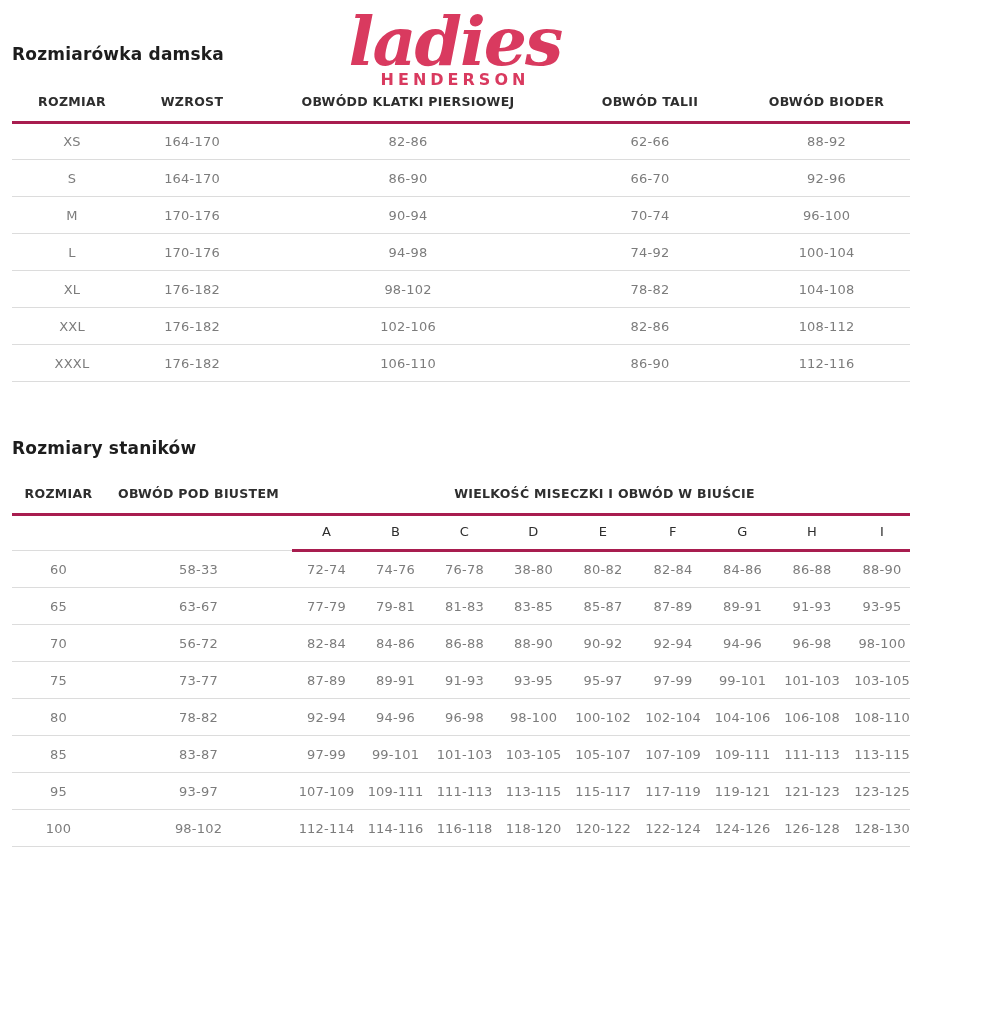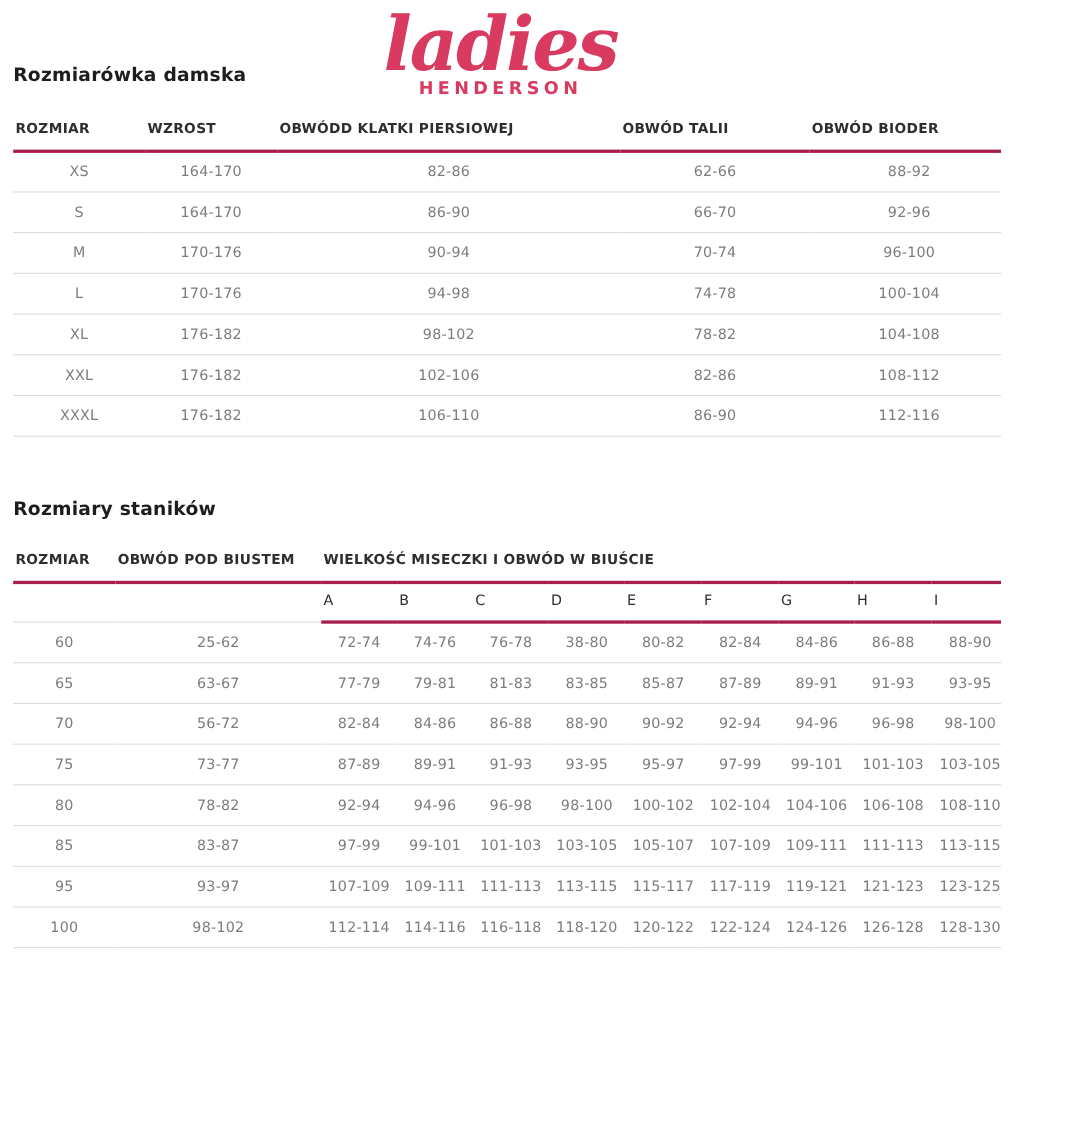--- a/index.html
+++ b/index.html
@@ -49,36 +49,36 @@
     color: var(--brand-pink);
   }
   
   .section-title {
     font-size: 17px;
     font-weight: 700;
     color: var(--heading-text);
     letter-spacing: 0.2px;
     margin-left: 12px;
   }
-  .title-women { padding-top: 59px; }
+  .title-women { padding-top: 44px; }
   .title-bras  { margin-top: 56px; }
   
   table {
     border-collapse: collapse;
     table-layout: fixed;
     width: 905px;
     margin: 0 12px;
   }
   .table-women { margin-top: 20px; }
   .table-bras  { margin-top: 18px; }
   th {
     font-size: 12.5px;
     font-weight: 600;
     color: var(--header-text);
-    text-align: left;
+    text-align: center;
     letter-spacing: 0.3px;
     padding: 10px 2px 12px;
     border-bottom: 3px solid var(--accent-line);
     white-space: nowrap;
   }
   .table-bras .cup-letter {
     font-size: 13px;
     font-weight: 500;
     padding: 8px 2px 10px;
   }
@@ -143,21 +143,21 @@
           <td>M</td>
           <td>170-176</td>
           <td>90-94</td>
           <td>70-74</td>
           <td>96-100</td>
         </tr>
         <tr>
           <td>L</td>
           <td>170-176</td>
           <td>94-98</td>
-          <td>74-78</td>
+          <td>74-92</td>
           <td>100-104</td>
         </tr>
         <tr>
           <td>XL</td>
           <td>176-182</td>
           <td>98-102</td>
           <td>78-82</td>
           <td>104-108</td>
         </tr>
         <tr>
@@ -209,21 +209,21 @@
         <th class="cup-letter">E</th>
         <th class="cup-letter">F</th>
         <th class="cup-letter">G</th>
         <th class="cup-letter">H</th>
         <th class="cup-letter">I</th>
       </tr>
     </thead>
     <tbody>
         <tr>
           <td>60</td>
-          <td>25-62</td>
+          <td>58-33</td>
           <td>72-74</td>
           <td>74-76</td>
           <td>76-78</td>
           <td>38-80</td>
           <td>80-82</td>
           <td>82-84</td>
           <td>84-86</td>
           <td>86-88</td>
           <td>88-90</td>
         </tr>

